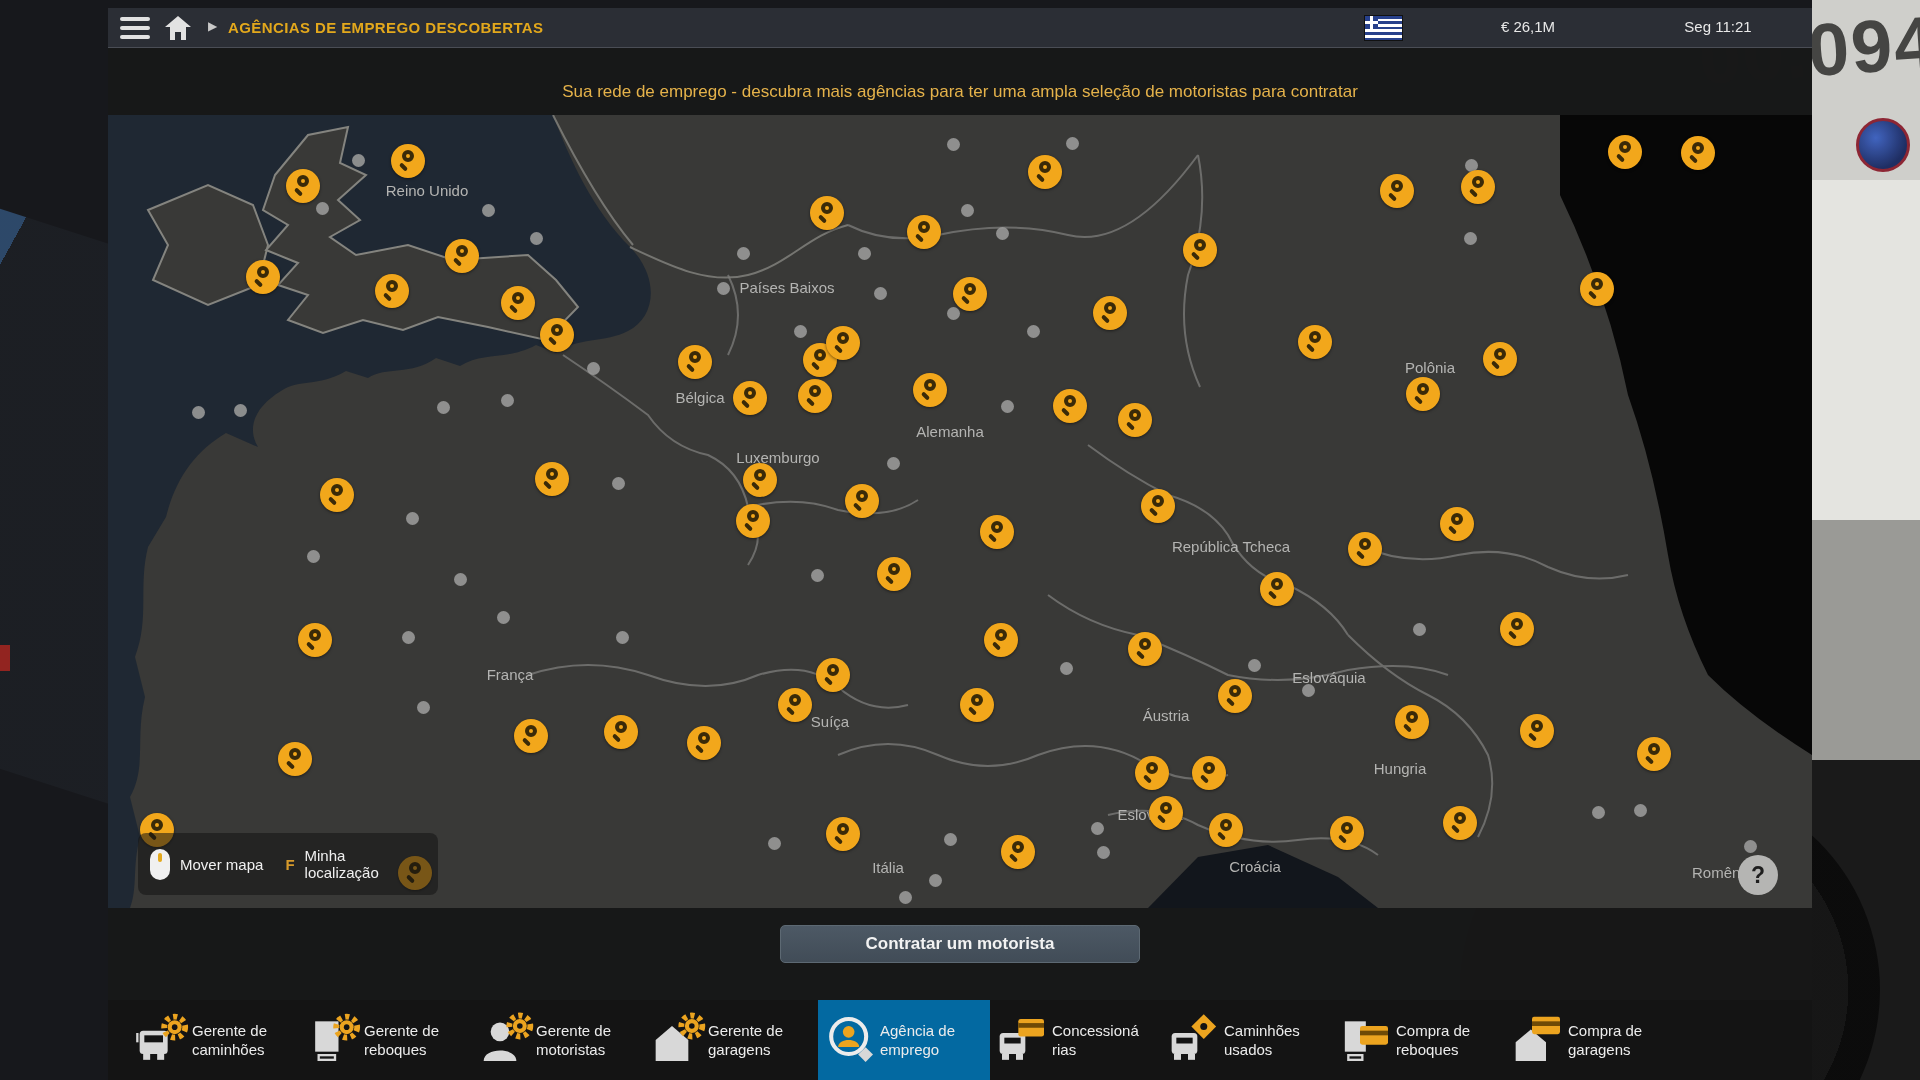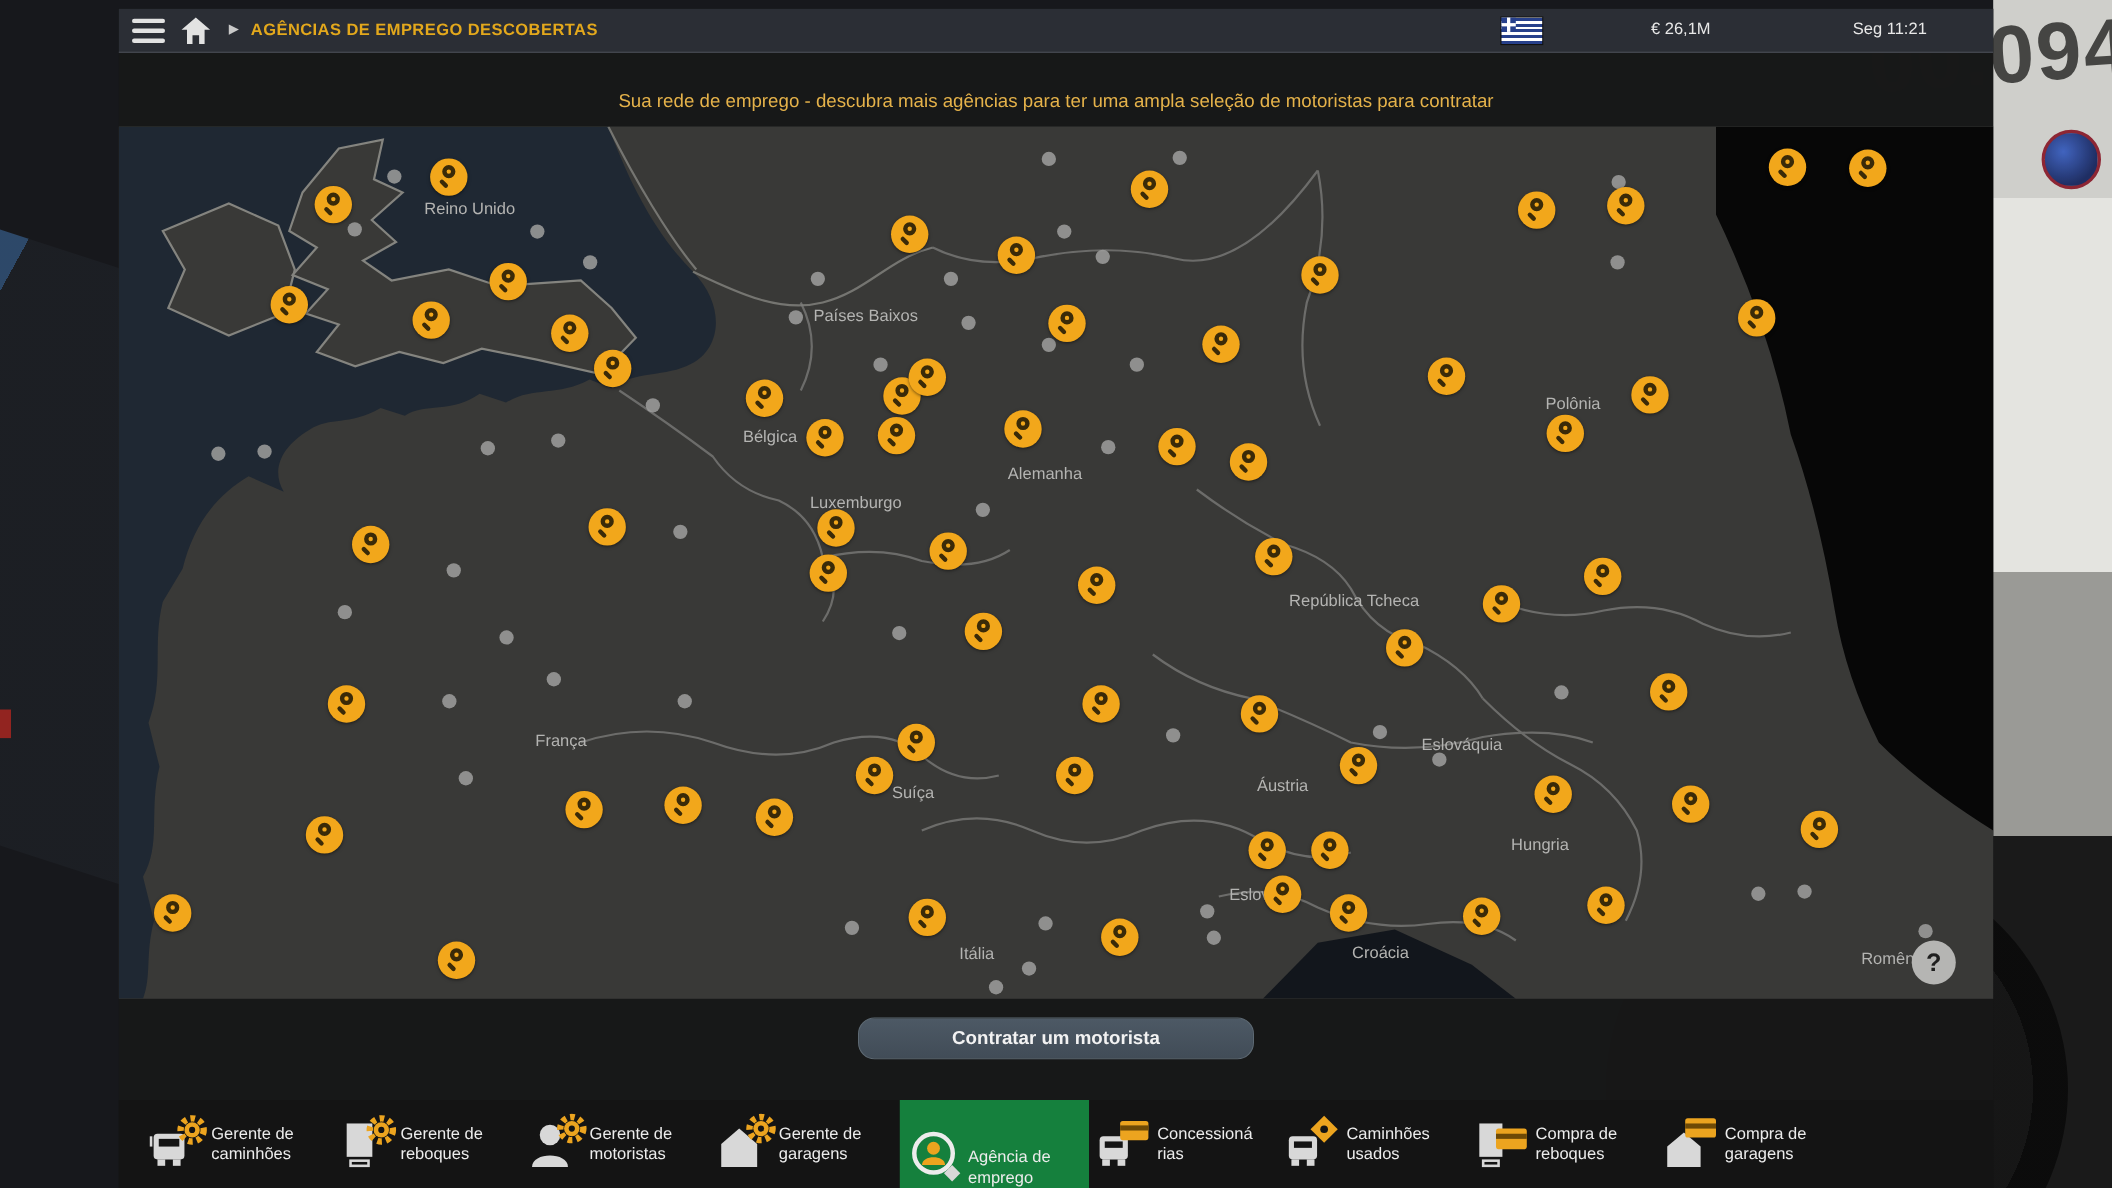--- a/index.html
+++ b/index.html
@@ -59,27 +59,27 @@
   .mouse-icon{position:relative;width:20px;height:31px;background:#f0f0f0;border-radius:10px;margin-right:10px;flex:none;}
   .mouse-icon::before{content:"";position:absolute;left:8px;top:4px;width:4px;height:9px;background:#e3a81c;border-radius:2px;}
   .legend-move{color:#f0f0f0;font-size:15px;margin-right:22px;}
   .legend-key{color:#d79a2b;font-size:15px;font-weight:700;margin-right:10px;}
   .legend-loc{color:#f0f0f0;font-size:15px;line-height:17px;width:110px;}
   .help-btn{position:absolute;left:1630px;top:740px;width:40px;height:40px;border-radius:50%;background:#b5b5b3;
     color:#1e1e1e;font-size:23px;font-weight:700;text-align:center;line-height:40px;cursor:pointer;}
 
   
   .hire-btn{position:absolute;left:672px;top:917px;width:360px;height:38px;background:linear-gradient(180deg,#4d5965,#414c57);
-    border:1px solid #5d6973;border-radius:15px;color:#f2f2f2;font-size:17px;font-weight:700;
+    border:1px solid #5d6973;border-radius:5px;color:#f2f2f2;font-size:17px;font-weight:700;
     text-align:center;line-height:36px;cursor:pointer;}
 
   
   #toolbar{position:absolute;left:0;top:992px;width:1704px;height:80px;background:#141414;display:flex;align-items:stretch;padding-left:22px;}
   .tab{width:172px;display:flex;align-items:center;cursor:pointer;flex:none;}
-  .tab.selected{background:#15803d;align-items:flex-end;}
+  .tab.selected{background:#0369a1;}
   .tab .ticon{width:58px;height:56px;position:relative;flex:none;margin-left:4px;}
   .tab .tlabels{color:#ececec;font-size:15px;font-weight:400;line-height:19px;}
   .gear-dash{fill:none;stroke:#eca41f;stroke-width:5;stroke-dasharray:3.6 3.2;}
 </style>
 </head>
 <body>
 
 <div id="stage">
 
   <div class="bg-left-streak"></div>
@@ -472,20 +472,26 @@
           <div class="pin" style="left: 1546px; top: 639px;">
             <div class="lens"></div>
             <div class="handle"></div>
           </div>
           <div class="pin" style="left: 1127px; top: 581px;">
             <div class="lens"></div>
             <div class="handle"></div>
           </div>
         </div>
 
+      <div class="map-legend">
+        <div class="mouse-icon"></div>
+        <div class="legend-move">Mover mapa</div>
+        <div class="legend-key">F</div>
+        <div class="legend-loc">Minha localização</div>
+      </div>
 
       <div class="help-btn">?</div>
     </div>
 
     <div class="hire-btn">Contratar um motorista</div>
 
     <div id="toolbar">
 
       <div class="tab">
         <div class="ticon">

